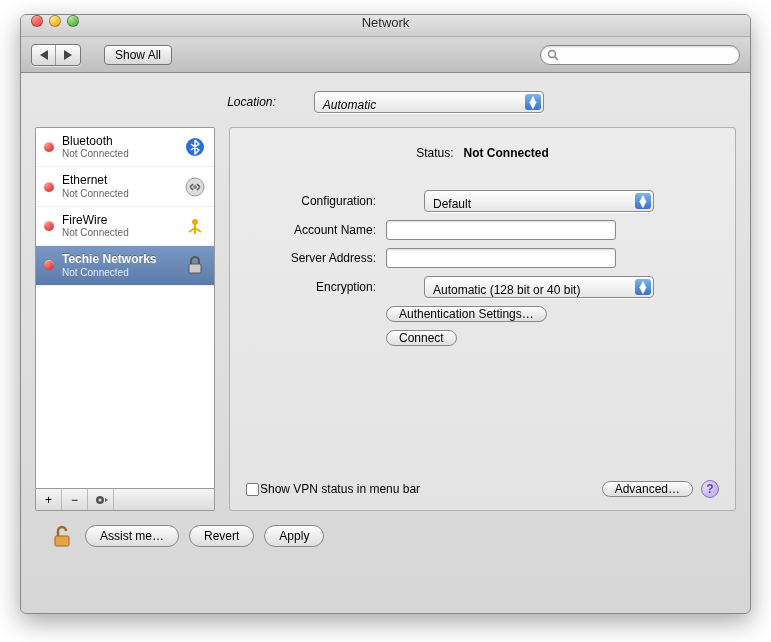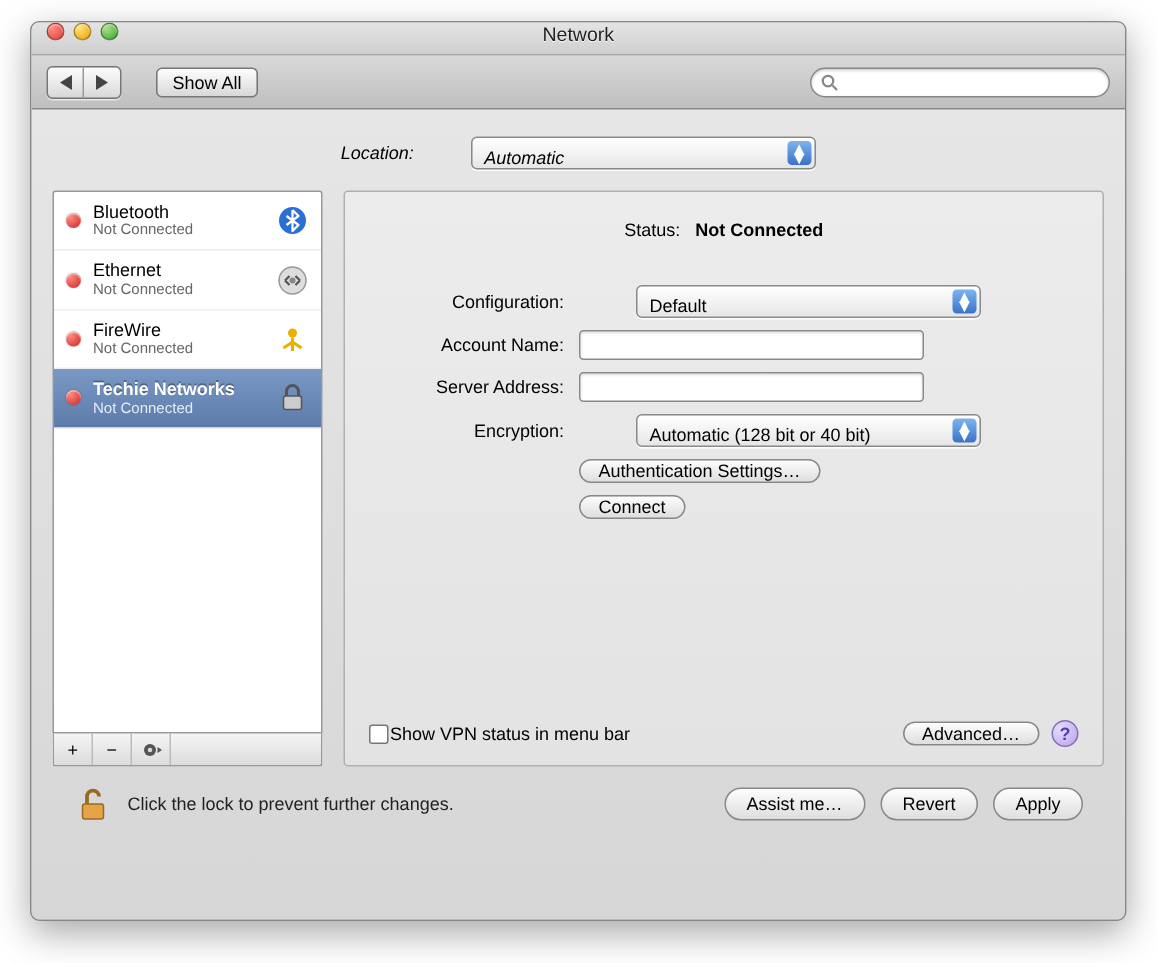--- a/index.html
+++ b/index.html
@@ -268,20 +268,19 @@
       </div>
     </div>
 
     <div class="footer">
       <span class="lock">
         <svg width="22" height="24">
             <rect x="4" y="12" width="14" height="10" rx="1.5" fill="#e6a34a" stroke="#9a6a20"></rect>
             <path d="M7 12 V7 a4 4 0 0 1 8 0" stroke="#9a6a20" stroke-width="2.5" fill="none"></path>
           </svg>
       </span>
-      <span class="hint">Click the lock to prevent further changes.</span>
       <button class="btn">Assist me…</button>
       <button class="btn">Revert</button>
       <button class="btn">Apply</button>
     </div>
 
   </div>
 </div>
 
 </body></html>

